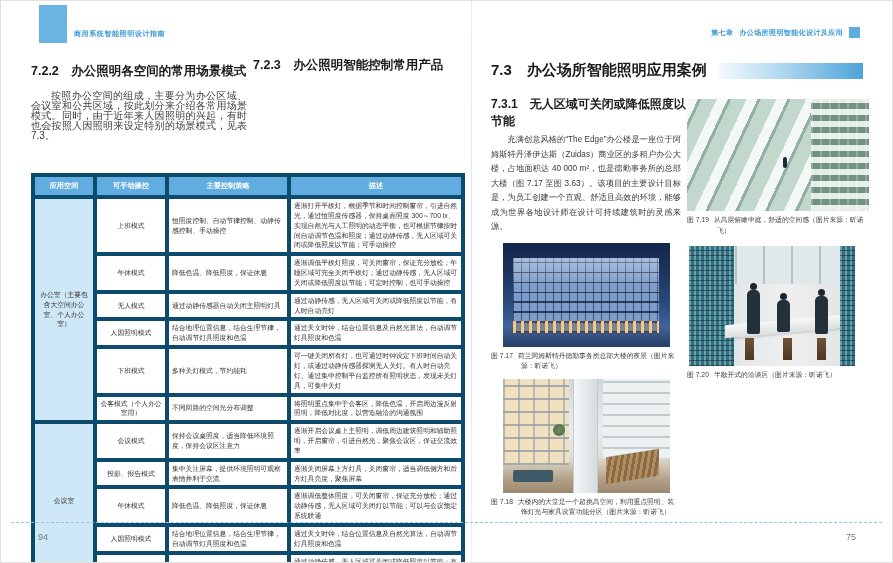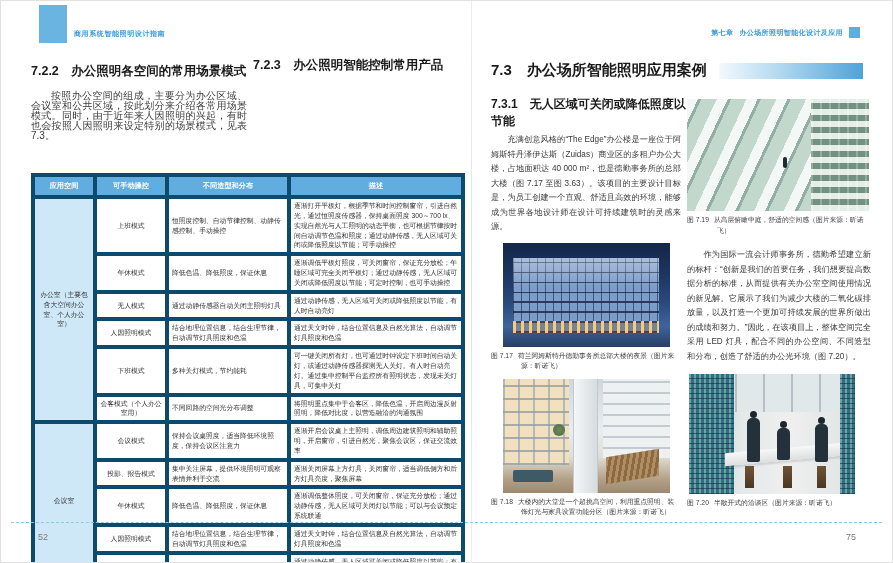--- a/index.html
+++ b/index.html
@@ -154,21 +154,21 @@
         <colgroup>
             <col style="width:62px">
             <col style="width:72px">
             <col style="width:122px">
             <col style="width:174px">
           </colgroup>
         <thead>
           <tr>
             <th>应用空间</th>
             <th>可手动操控</th>
-            <th>不同造型和分布</th>
+            <th>主要控制策略</th>
             <th>描述</th>
           </tr>
         </thead>
         <tbody>
           <tr>
             <td class="c-space" rowspan="6">办公室（主要包含大空间办公室、个人办公室）</td>
             <td class="c-mode">上班模式</td>
             <td class="c-strat">恒照度控制、自动节律控制、动静传感控制、手动操控</td>
             <td class="c-desc">逐渐打开平板灯，根据季节和时间控制窗帘，引进自然光，通过恒照度传感器，保持桌面照度 300～700 lx、实现自然光与人工照明的动态平衡，也可根据节律按时间自动调节色温和照度；通过动静传感，无人区域可关闭或降低照度以节能；可手动操控</td>
           </tr>
@@ -227,21 +227,21 @@
             <td class="c-space" rowspan="2">公共区域（主要包含公共空间主要包含前台、茶水间、卫生间、走道、楼梯间）</td>
             <td class="c-mode">有人或无人模式</td>
             <td class="c-strat">通过动静传感器自动开启、关闭主照明灯具</td>
             <td class="c-desc">通过动静传感，无人区域可关闭或维持低亮度以节能；有人时自动亮灯；人走延时关掉或降低照度，降低能耗</td>
           </tr>
 
         </tbody>
       </table>
     </div>
 
-    <div class="pageno pageno-left">52</div>
+    <div class="pageno pageno-left">94</div>
   </div>
 
   <div class="page page-right">
     <div class="run-head-right">
       <span>第七章</span>
       <span>办公场所照明智能化设计及应用</span>
       <span class="sq"></span>
     </div>
 
     <div class="h73">
@@ -277,21 +277,20 @@
 
     <div class="pr-col2">
       <div class="photo ph-719">
         <div class="b719-facade"></div>
         <div class="b719-person"></div>
       </div>
       <div class="caption">
         <span class="cap-label">图 7.19</span><span class="cap-text">从高层俯瞰中庭，舒适的空间感（图片来源：昕诺飞）</span>
       </div>
 
-      <p class="rbody">作为国际一流会计师事务所，德勤希望建立新的标杆：“创新是我们的首要任务，我们想要提高数据分析的标准，从而提供有关办公室空间使用情况的新见解。它展示了我们为减少大楼的二氧化碳排放量，以及打造一个更加可持续发展的世界所做出的成绩和努力。”因此，在该项目上，整体空间完全采用 LED 灯具，配合不同的办公空间、不同造型和分布，创造了舒适的办公光环境（图 7.20）。</p>
 
       <div class="photo ph-720">
         <div class="b720-panel-l"></div>
         <div class="b720-window"></div>
         <div class="b720-table"></div>
         <div class="b720-person b720-p1"></div>
         <div class="b720-person b720-p2"></div>
         <div class="b720-person b720-p3"></div>
         <div class="b720-stool b720-s1"></div>
         <div class="b720-stool b720-s2"></div>

